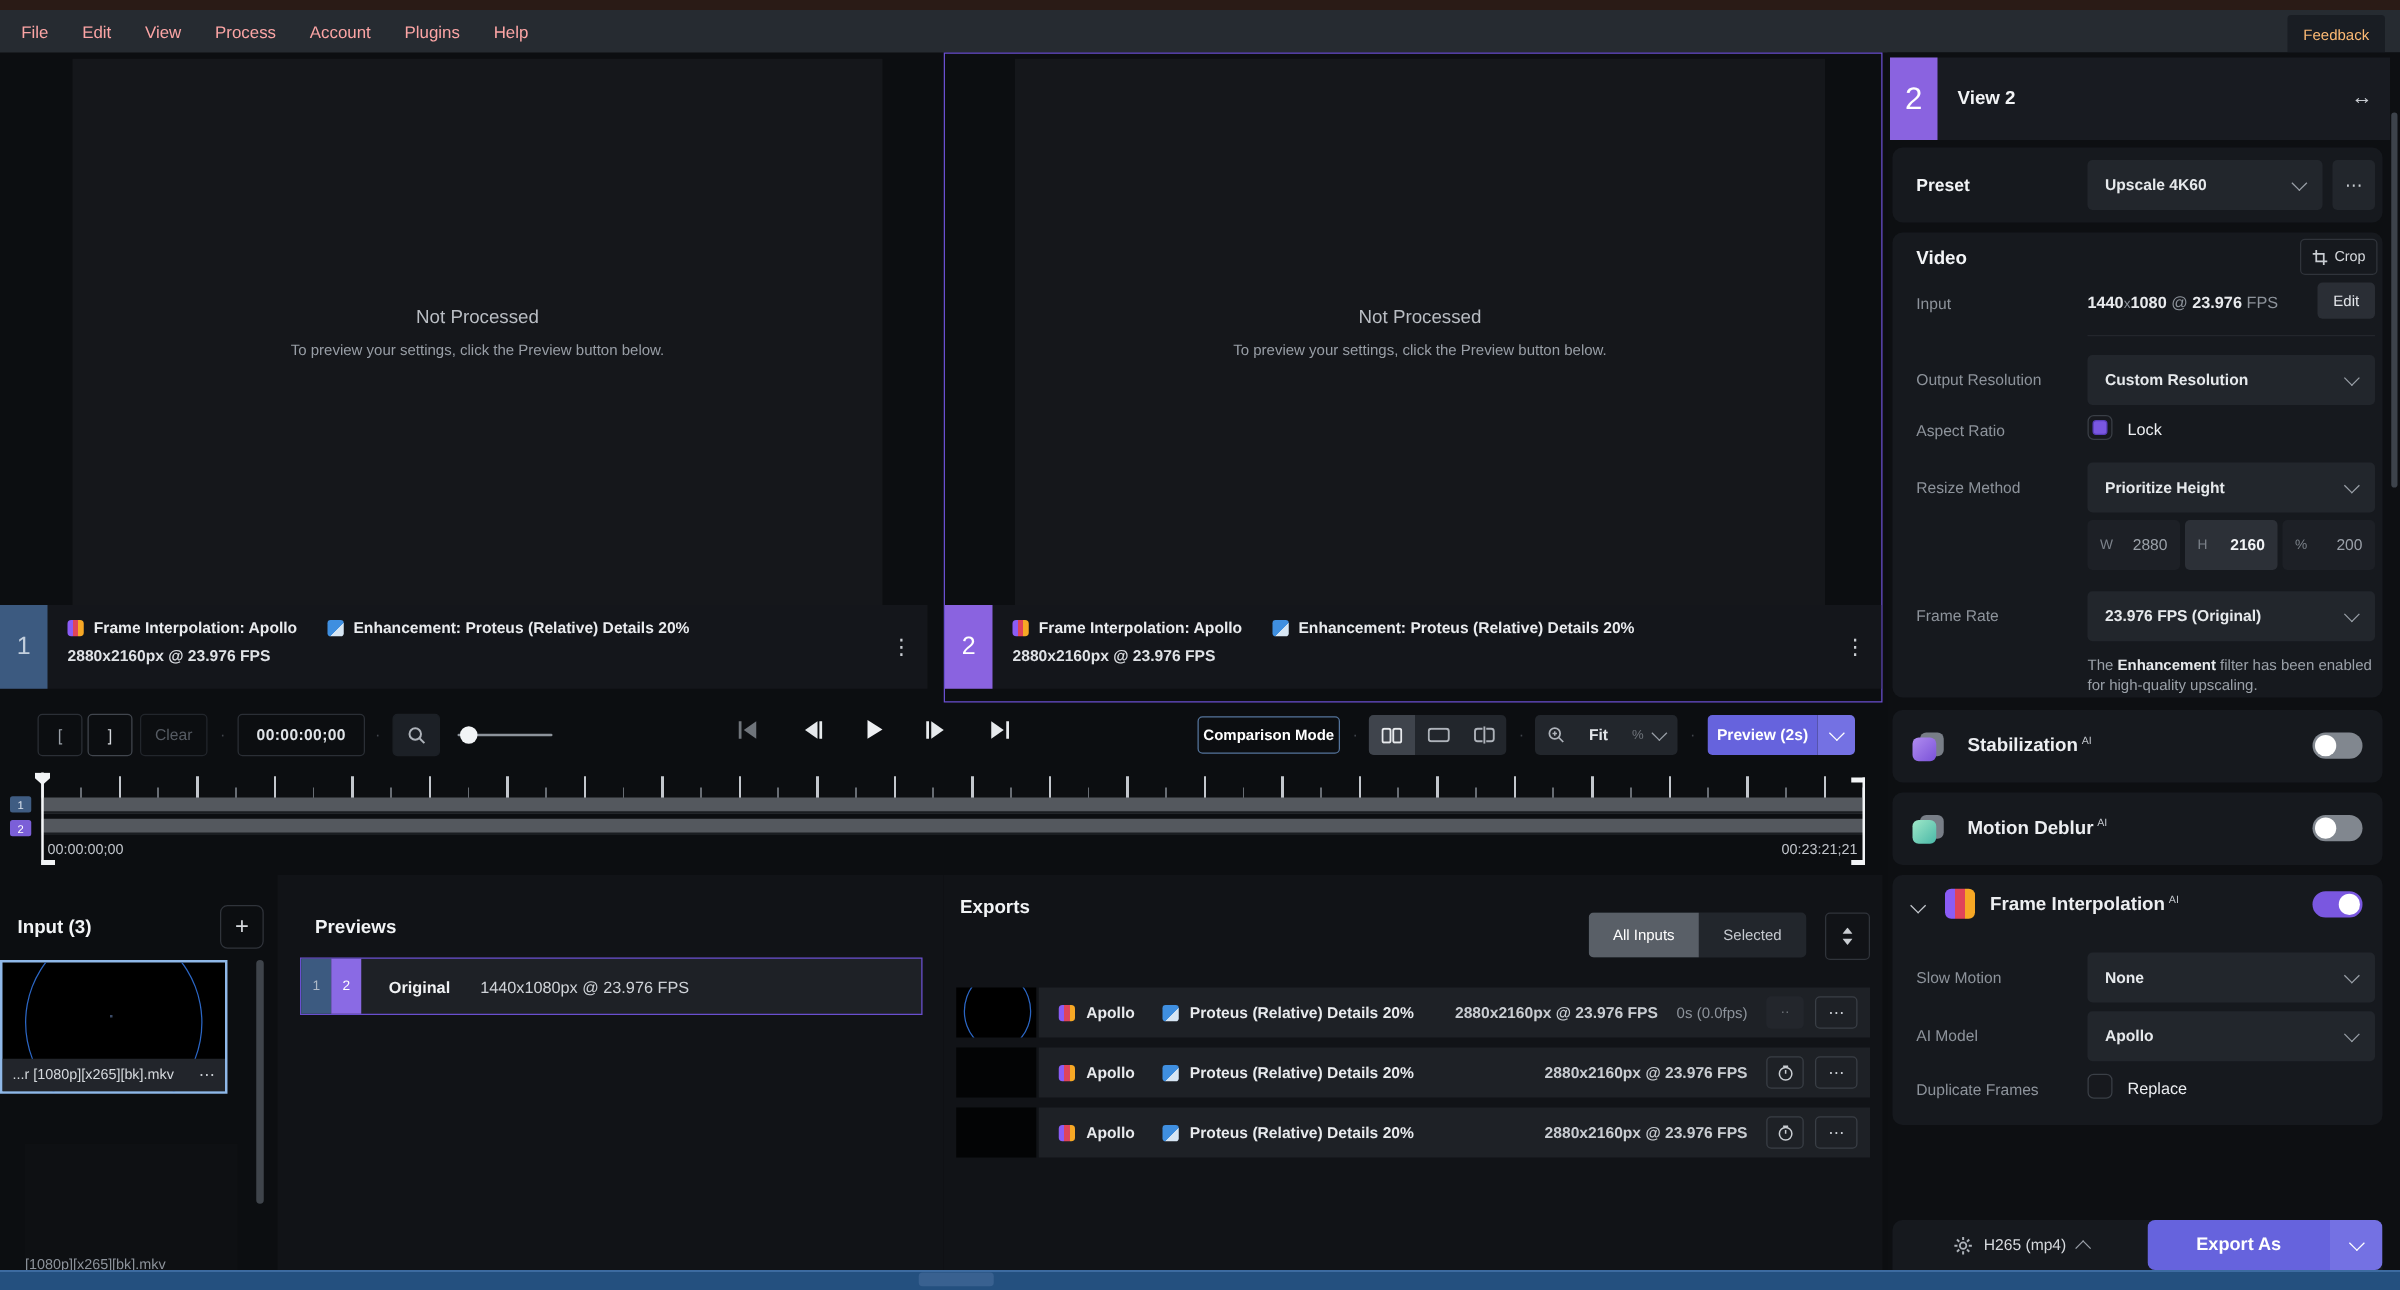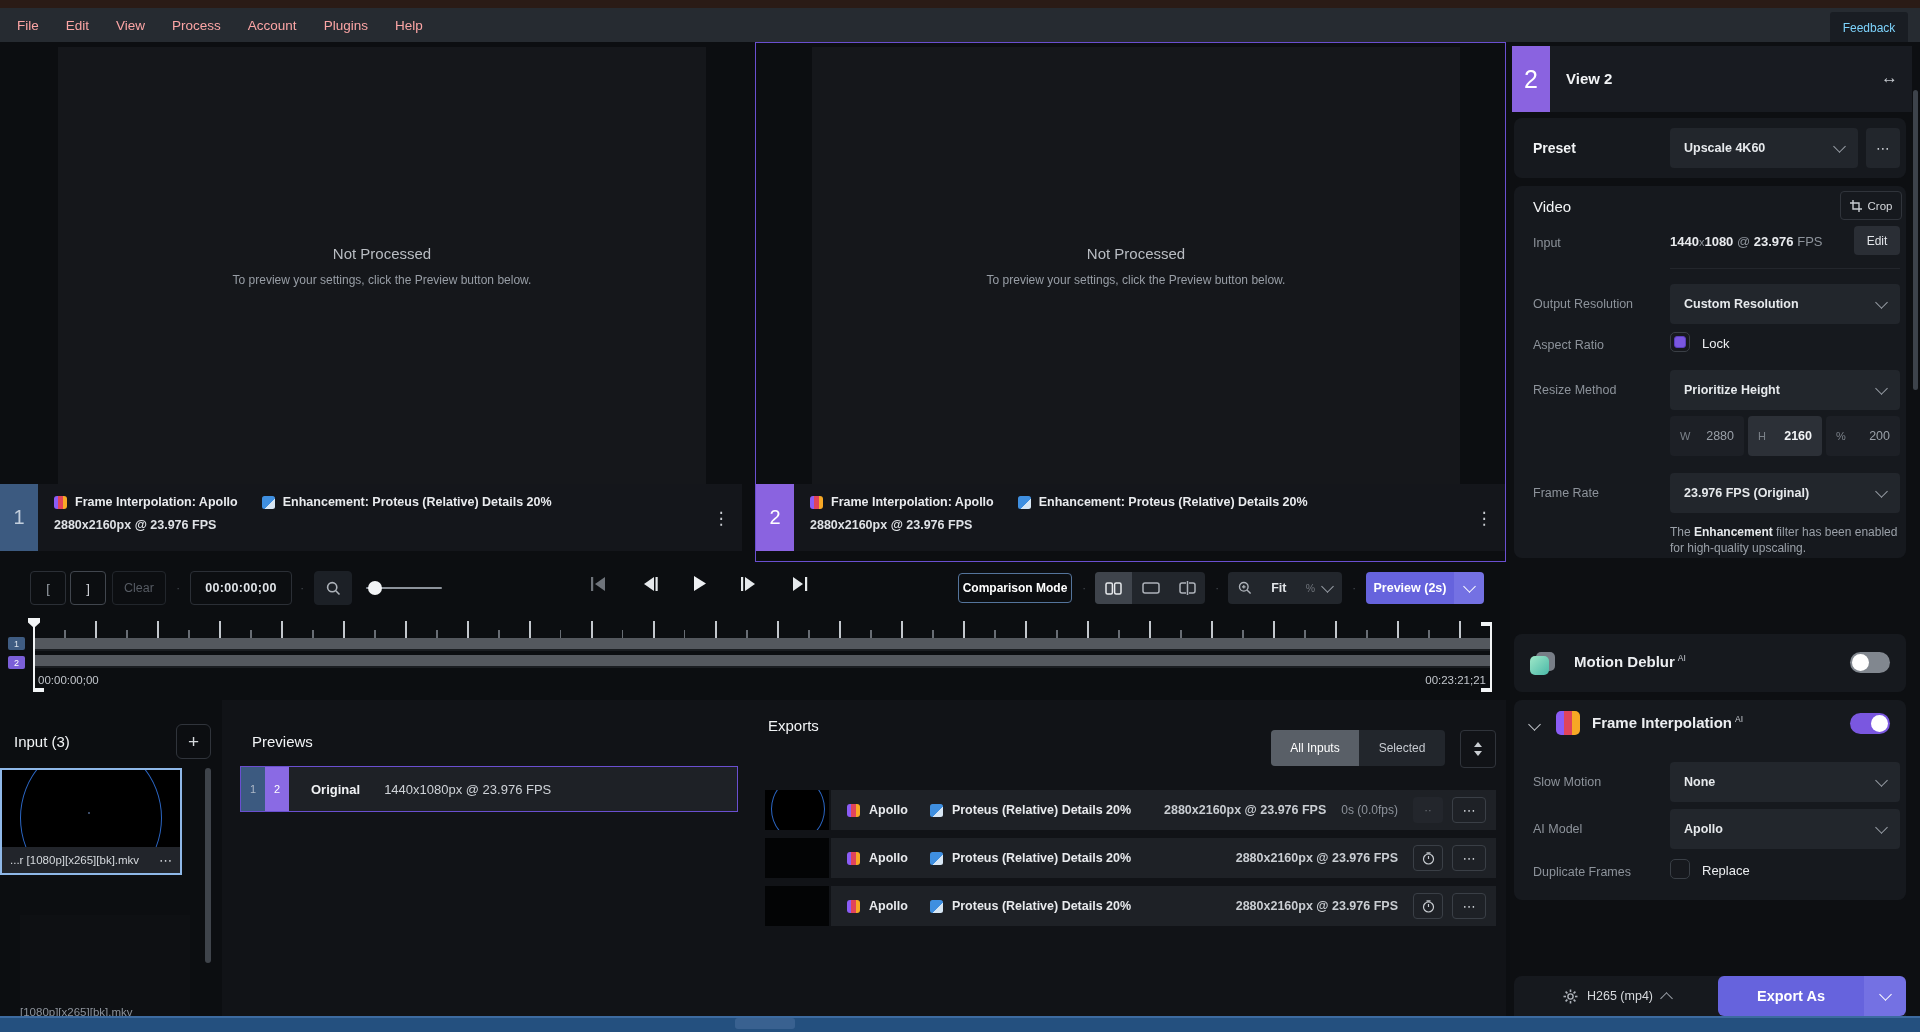--- a/index.html
+++ b/index.html
@@ -4,21 +4,21 @@
 <style>
   html,body{margin:0;padding:0;background:#0c0e11;width:1920px;height:1032px;overflow:hidden;
     font-family:"Liberation Sans","DejaVu Sans",sans-serif;color:#e8eaed;position:relative}
   #app{position:absolute;inset:0;width:1920px;height:1032px;background:#0c0e11}
   .abs{position:absolute}
   
   .topstrip{position:absolute;left:0;top:0;width:1920px;height:8px;background:#2a1b16}
   .menubar{position:absolute;left:0;top:8px;width:1920px;height:34px;background:#262b31;display:flex;align-items:center;padding-left:17px;gap:27px;box-sizing:border-box}
   .mi{font-size:13.5px;color:#fca5a5;cursor:default}
   .feedback{position:absolute;right:12px;top:4px;width:78px;height:32px;background:#191d23;border-radius:3px;
-    display:flex;align-items:center;justify-content:center;font-size:12px;color:#7dd3fc}
+    display:flex;align-items:center;justify-content:center;font-size:12px;color:#fdba74}
   
   .pane-canvas{position:absolute;background:#15171b;display:flex;flex-direction:column;align-items:center;justify-content:center}
   .np-title{font-size:15px;color:#b9bdc3}
   .np-sub{font-size:12px;color:#989ea6;margin-top:11px}
   .panebar{position:absolute;height:67px;background:#14161b;display:flex;align-items:stretch}
   .panetab{width:38px;display:flex;align-items:center;justify-content:center;font-size:20px}
   .pb-body{flex:1;padding:11px 14px 0 16px;position:relative}
   .pb-line{display:flex;align-items:center;gap:8px;font-size:12.5px;font-weight:600;color:#e9ebee}
   .pb-res{margin-top:9px;font-size:12.5px;font-weight:700;color:#dfe2e6}
   .kebab{position:absolute;right:10px;top:50%;transform:translateY(-50%);font-size:17px;color:#c9cdd2;width:22px;text-align:center}
@@ -33,21 +33,21 @@
   .seg{display:flex;position:absolute;background:#22262c;border-radius:4px;overflow:hidden}
   
   .tick-tall{position:absolute;left:33px;top:621px;width:1459px;height:18px;
     background:repeating-linear-gradient(90deg,#c3c7cd 0 2px,transparent 2px 62px)}
   .tick-short{position:absolute;left:64px;top:630px;width:1428px;height:9px;
     background:repeating-linear-gradient(90deg,#686d74 0 1.5px,transparent 1.5px 62px)}
   .track{position:absolute;left:33px;width:1459px;height:11px;background:#54585e;border-bottom:2px solid #1a1d21}
   .tbadge{position:absolute;left:8px;width:17px;height:13px;border-radius:2px;font-size:9px;display:flex;align-items:center;justify-content:center;color:#dbe2ec}
   .tcode{position:absolute;font-size:11.5px;color:#c2c6cc}
   
-  .sec-title{font-size:15px;font-weight:400;color:#f2f4f6}
+  .sec-title{font-size:15px;font-weight:700;color:#f2f4f6}
   .mini{height:26px;box-sizing:border-box;border-radius:4px;display:flex;align-items:center;justify-content:center}
   
   .card{position:absolute;left:1514px;width:392px;background:#16191e;border-radius:8px}
   .lab{font-size:12.5px;color:#8d939b}
   .dd{position:absolute;background:#22262c;border-radius:4px;display:flex;align-items:center;height:40px;box-sizing:border-box;padding:0 14px}
   .dd .v{font-size:12.5px;font-weight:700;color:#e6e9ec;flex:1;text-align:left}
   .filter-name{font-size:15px;font-weight:700;color:#eceef1}
   sup.ai{font-size:8.5px;color:#c6cad0;margin-left:3px;font-weight:400;vertical-align:super}
   .toggle{position:absolute;width:40px;height:21px;border-radius:11px;background:#81878f}
   .toggle::after{content:"";position:absolute;width:17px;height:17px;border-radius:50%;background:#fff;top:2px;left:2px}
@@ -403,20 +403,28 @@
     <div class="dd" style="left:156px;top:287px;width:230px">
       <span class="v">23.976 FPS (Original)</span>
       <span class="chev" style="margin-top:-4px"></span>
     </div>
 
     <div class="abs" style="left:156px;top:338px;width:232px;font-size:12px;color:#9aa0a8;line-height:16px">
       <span>The </span><b style="color:#e6e9ec">Enhancement</b><span> filter has been enabled for high-quality upscaling.</span>
     </div>
   </div>
 
+  <div class="card" style="top:568px;height:58px">
+    <div class="ico-stack" style="left:16px;top:16px">
+      <div class="back"></div>
+        <div class="front" style="background:linear-gradient(135deg,#b08cf0,#7a52d8)"></div>
+    </div>
+    <span class="abs filter-name" style="left:60px;top:19px"><span>Stabilization</span><sup class="ai">AI</sup></span>
+    <div class="toggle" style="left:336px;top:18px"></div>
+  </div>
 
   <div class="card" style="top:634px;height:58px">
     <div class="ico-stack" style="left:16px;top:16px">
       <div class="back"></div>
         <div class="front" style="background:linear-gradient(135deg,#9fe8c8,#4ab8a8)"></div>
     </div>
     <span class="abs filter-name" style="left:60px;top:19px"><span>Motion Deblur</span><sup class="ai">AI</sup></span>
     <div class="toggle" style="left:336px;top:18px"></div>
   </div>
 

